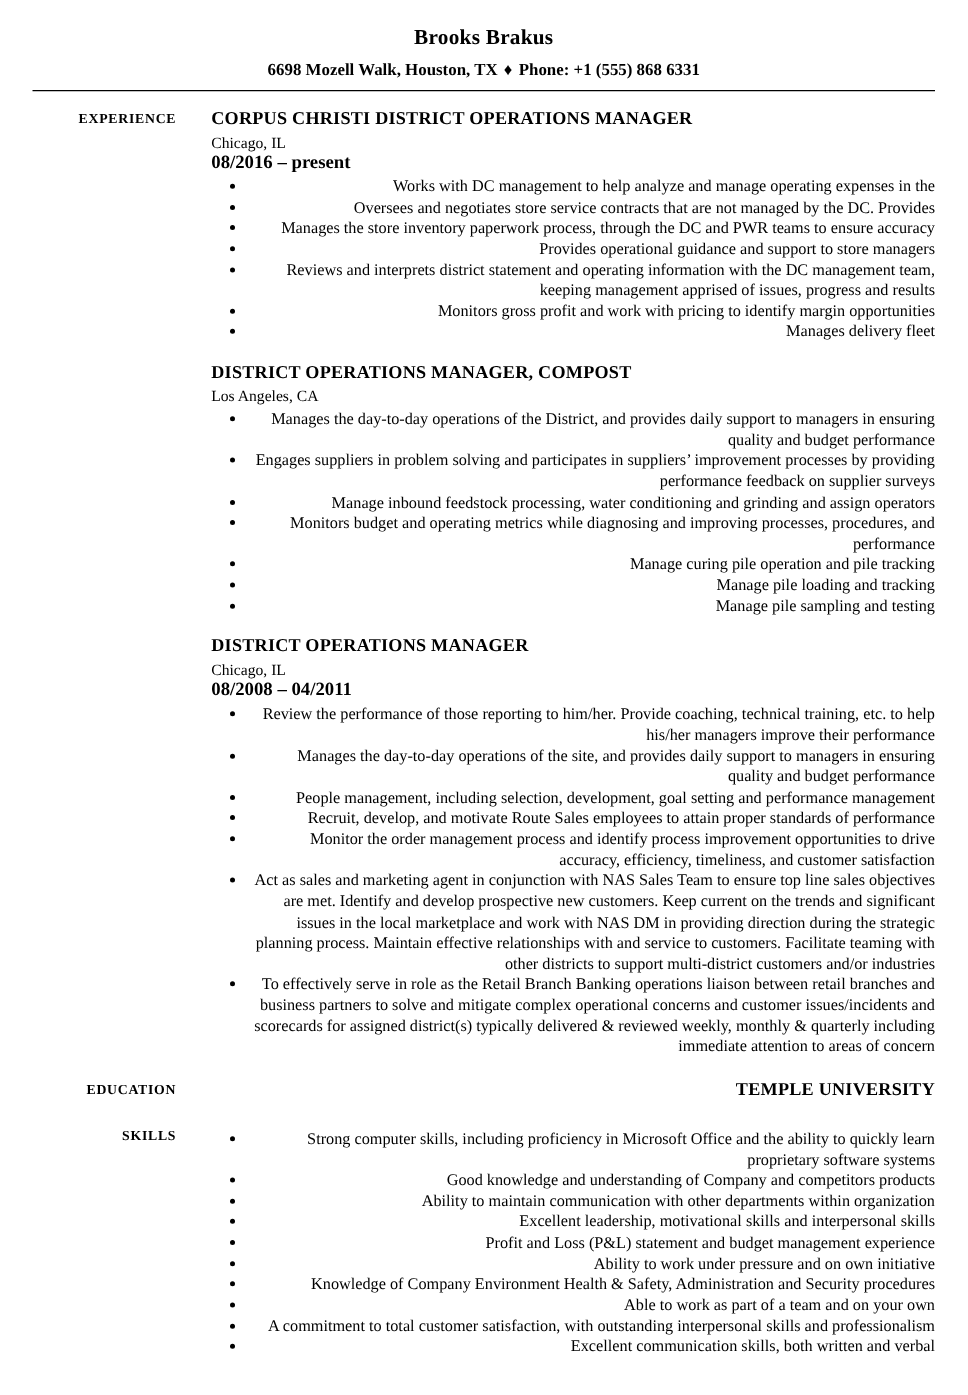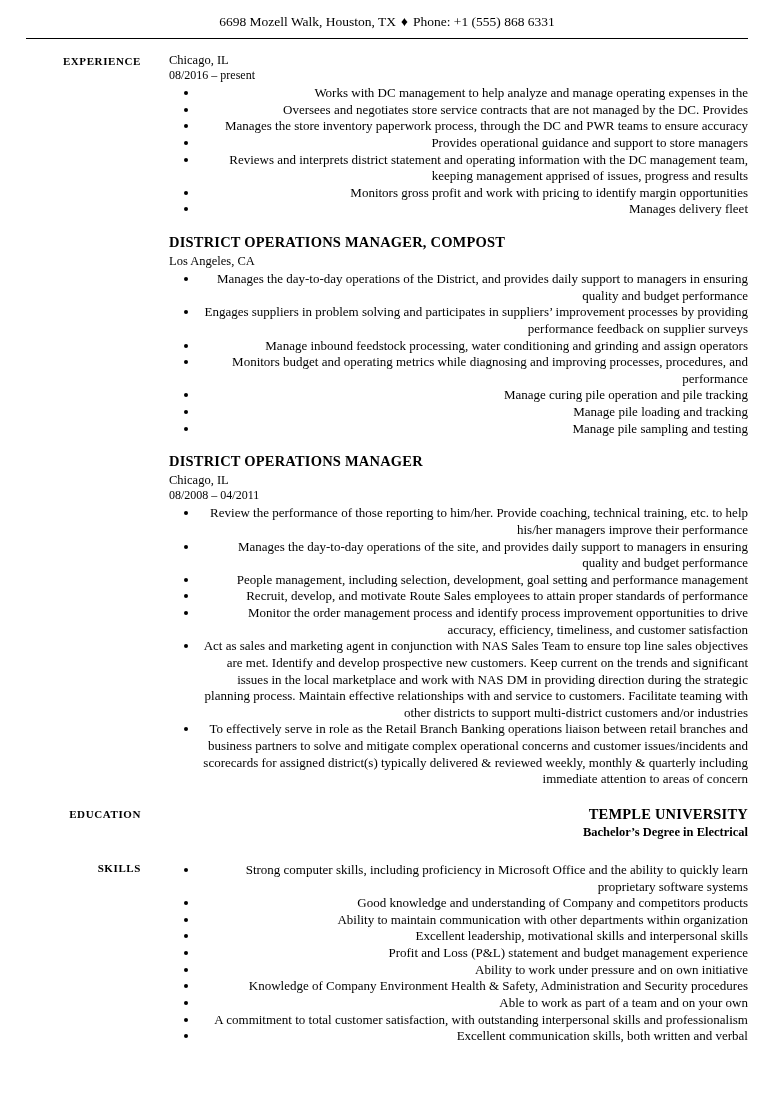--- a/index.html
+++ b/index.html
@@ -21,21 +21,21 @@
   }
   .doc-title {
     text-align: center;
     font-weight: bold;
     font-size: 17px;
     letter-spacing: 0.2px;
     margin: 6px 0 8px 0;
   }
   .contact-line {
     text-align: center;
-    font-weight: normal;
+    font-weight: bold;
     font-size: 13.5px;
     margin-bottom: 8px;
   }
   .contact-sep {
     padding: 0 5px;
   }
   .rule {
     border-bottom: 1.6px solid #000;
     margin: 0 0 14px 0;
   }
@@ -66,22 +66,23 @@
     font-size: 14.5px;
     letter-spacing: 0.2px;
     margin-bottom: 3px;
   }
   .job-location {
     font-weight: normal;
     font-size: 12.5px;
     margin-bottom: 0px;
   }
   .job-dates {
-    font-size: 12px;
+    font-size: 15px;
     margin-bottom: 1px;
+    font-weight: bold;
   }
   ul.bullets {
     margin: 2px 0 0 0;
     padding-left: 30px;
     list-style-type: disc;
   }
   ul.bullets li {
     font-size: 13px;
     line-height: 1.28;
     margin-bottom: 0px;
@@ -105,32 +106,34 @@
   }
   .skills-body ul.bullets li {
     margin-bottom: 0px;
   }
 </style>
 </head>
 <body>
 
 <div class="page">
 
+  <div class="doc-title">Brooks Brakus</div>
 
   <div class="contact-line">
     <span>6698 Mozell Walk, Houston, TX</span><span class="contact-sep">♦</span><span>Phone: +1 (555) 868 6331</span>
   </div>
 
   <div class="rule"></div>
 
   <div class="section">
     <div class="section-label">EXPERIENCE</div>
     <div class="section-body">
 
       <div class="job">
+        <div class="job-title">CORPUS CHRISTI DISTRICT OPERATIONS MANAGER</div>
         <div class="job-location">Chicago, IL</div>
         <div class="job-dates">08/2016 – present</div>
         <ul class="bullets">
           <li>Works with DC management to help analyze and manage operating expenses in the</li>
           <li>Oversees and negotiates store service contracts that are not managed by the DC. Provides</li>
           <li>Manages the store inventory paperwork process, through the DC and PWR teams to ensure accuracy</li>
           <li>Provides operational guidance and support to store managers</li>
           <li>Reviews and interprets district statement and operating information with the DC management team, keeping management apprised of issues, progress and results</li>
           <li>Monitors gross profit and work with pricing to identify margin opportunities</li>
           <li>Manages delivery fleet</li>
@@ -167,21 +170,20 @@
       </div>
 
     </div>
   </div>
 
   <div class="section">
     <div class="section-label">EDUCATION</div>
     <div class="section-body">
       <div class="edu-block">
         <div class="edu-school">TEMPLE UNIVERSITY</div>
-        <div class="edu-degree">Bachelor’s Degree in Electrical</div>
       </div>
     </div>
   </div>
 
   <div class="section">
     <div class="section-label">SKILLS</div>
     <div class="section-body skills-body">
       <ul class="bullets">
         <li>Strong computer skills, including proficiency in Microsoft Office and the ability to quickly learn proprietary software systems</li>
         <li>Good knowledge and understanding of Company and competitors products</li>

